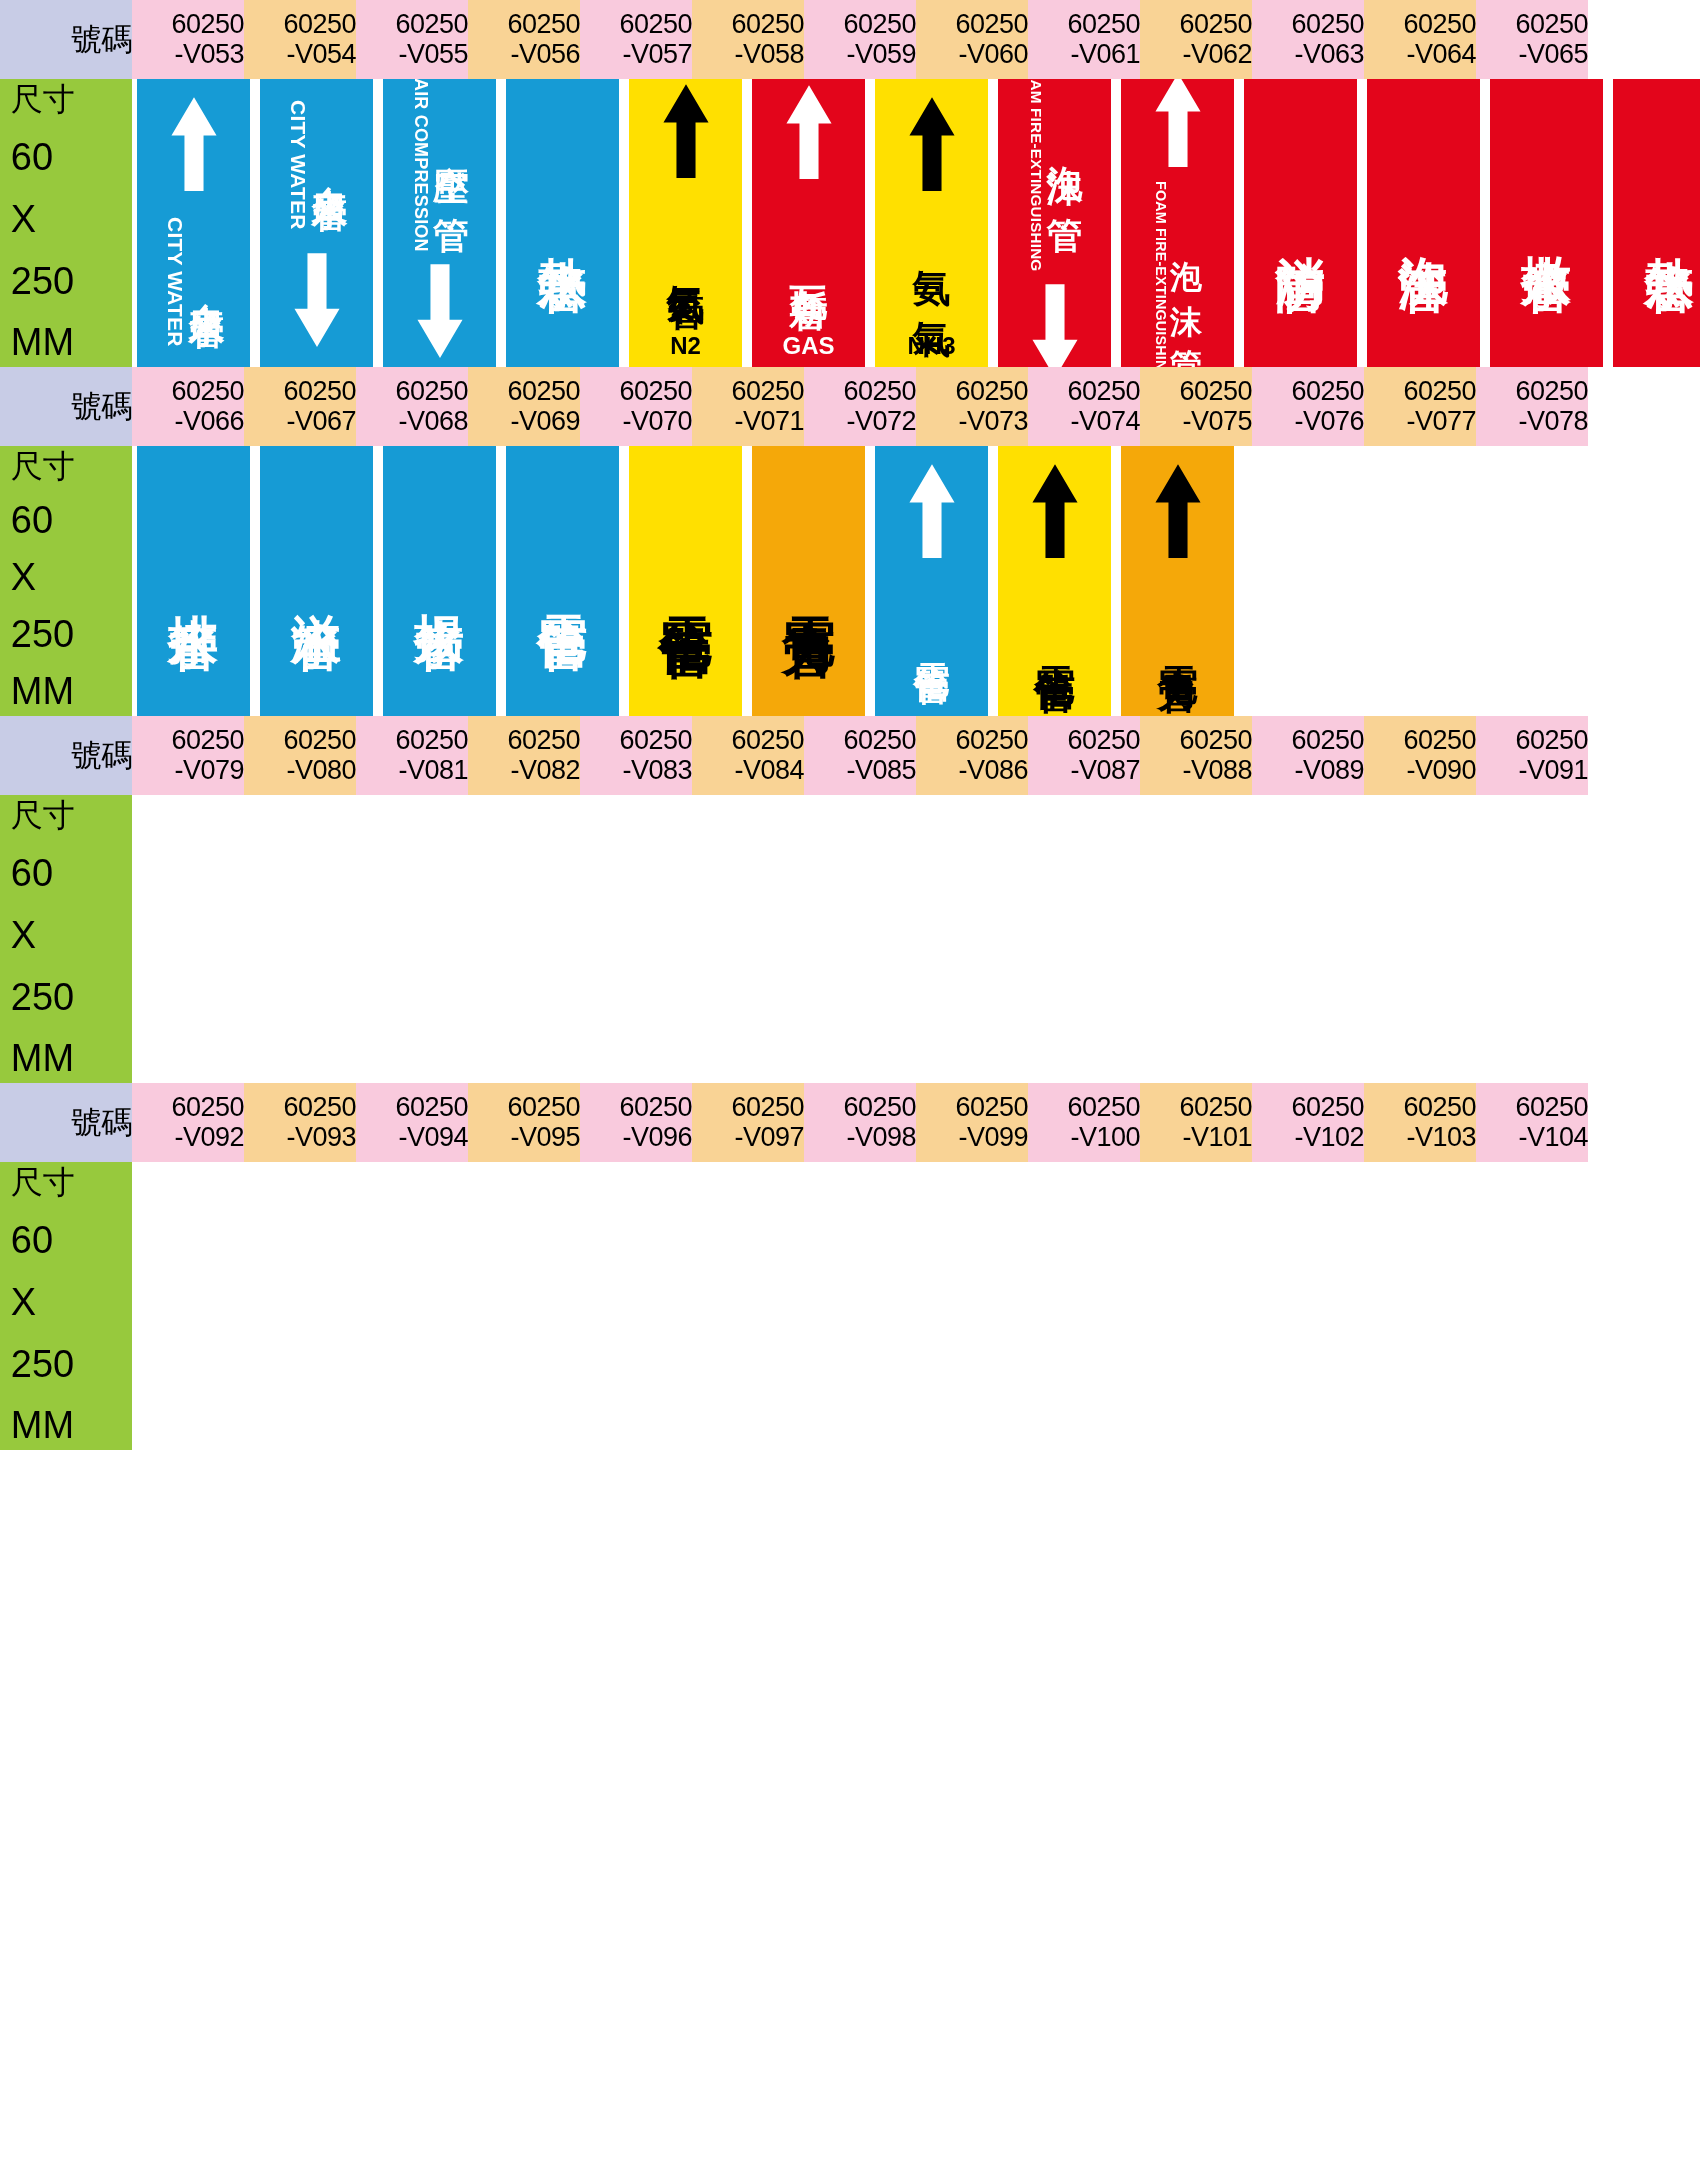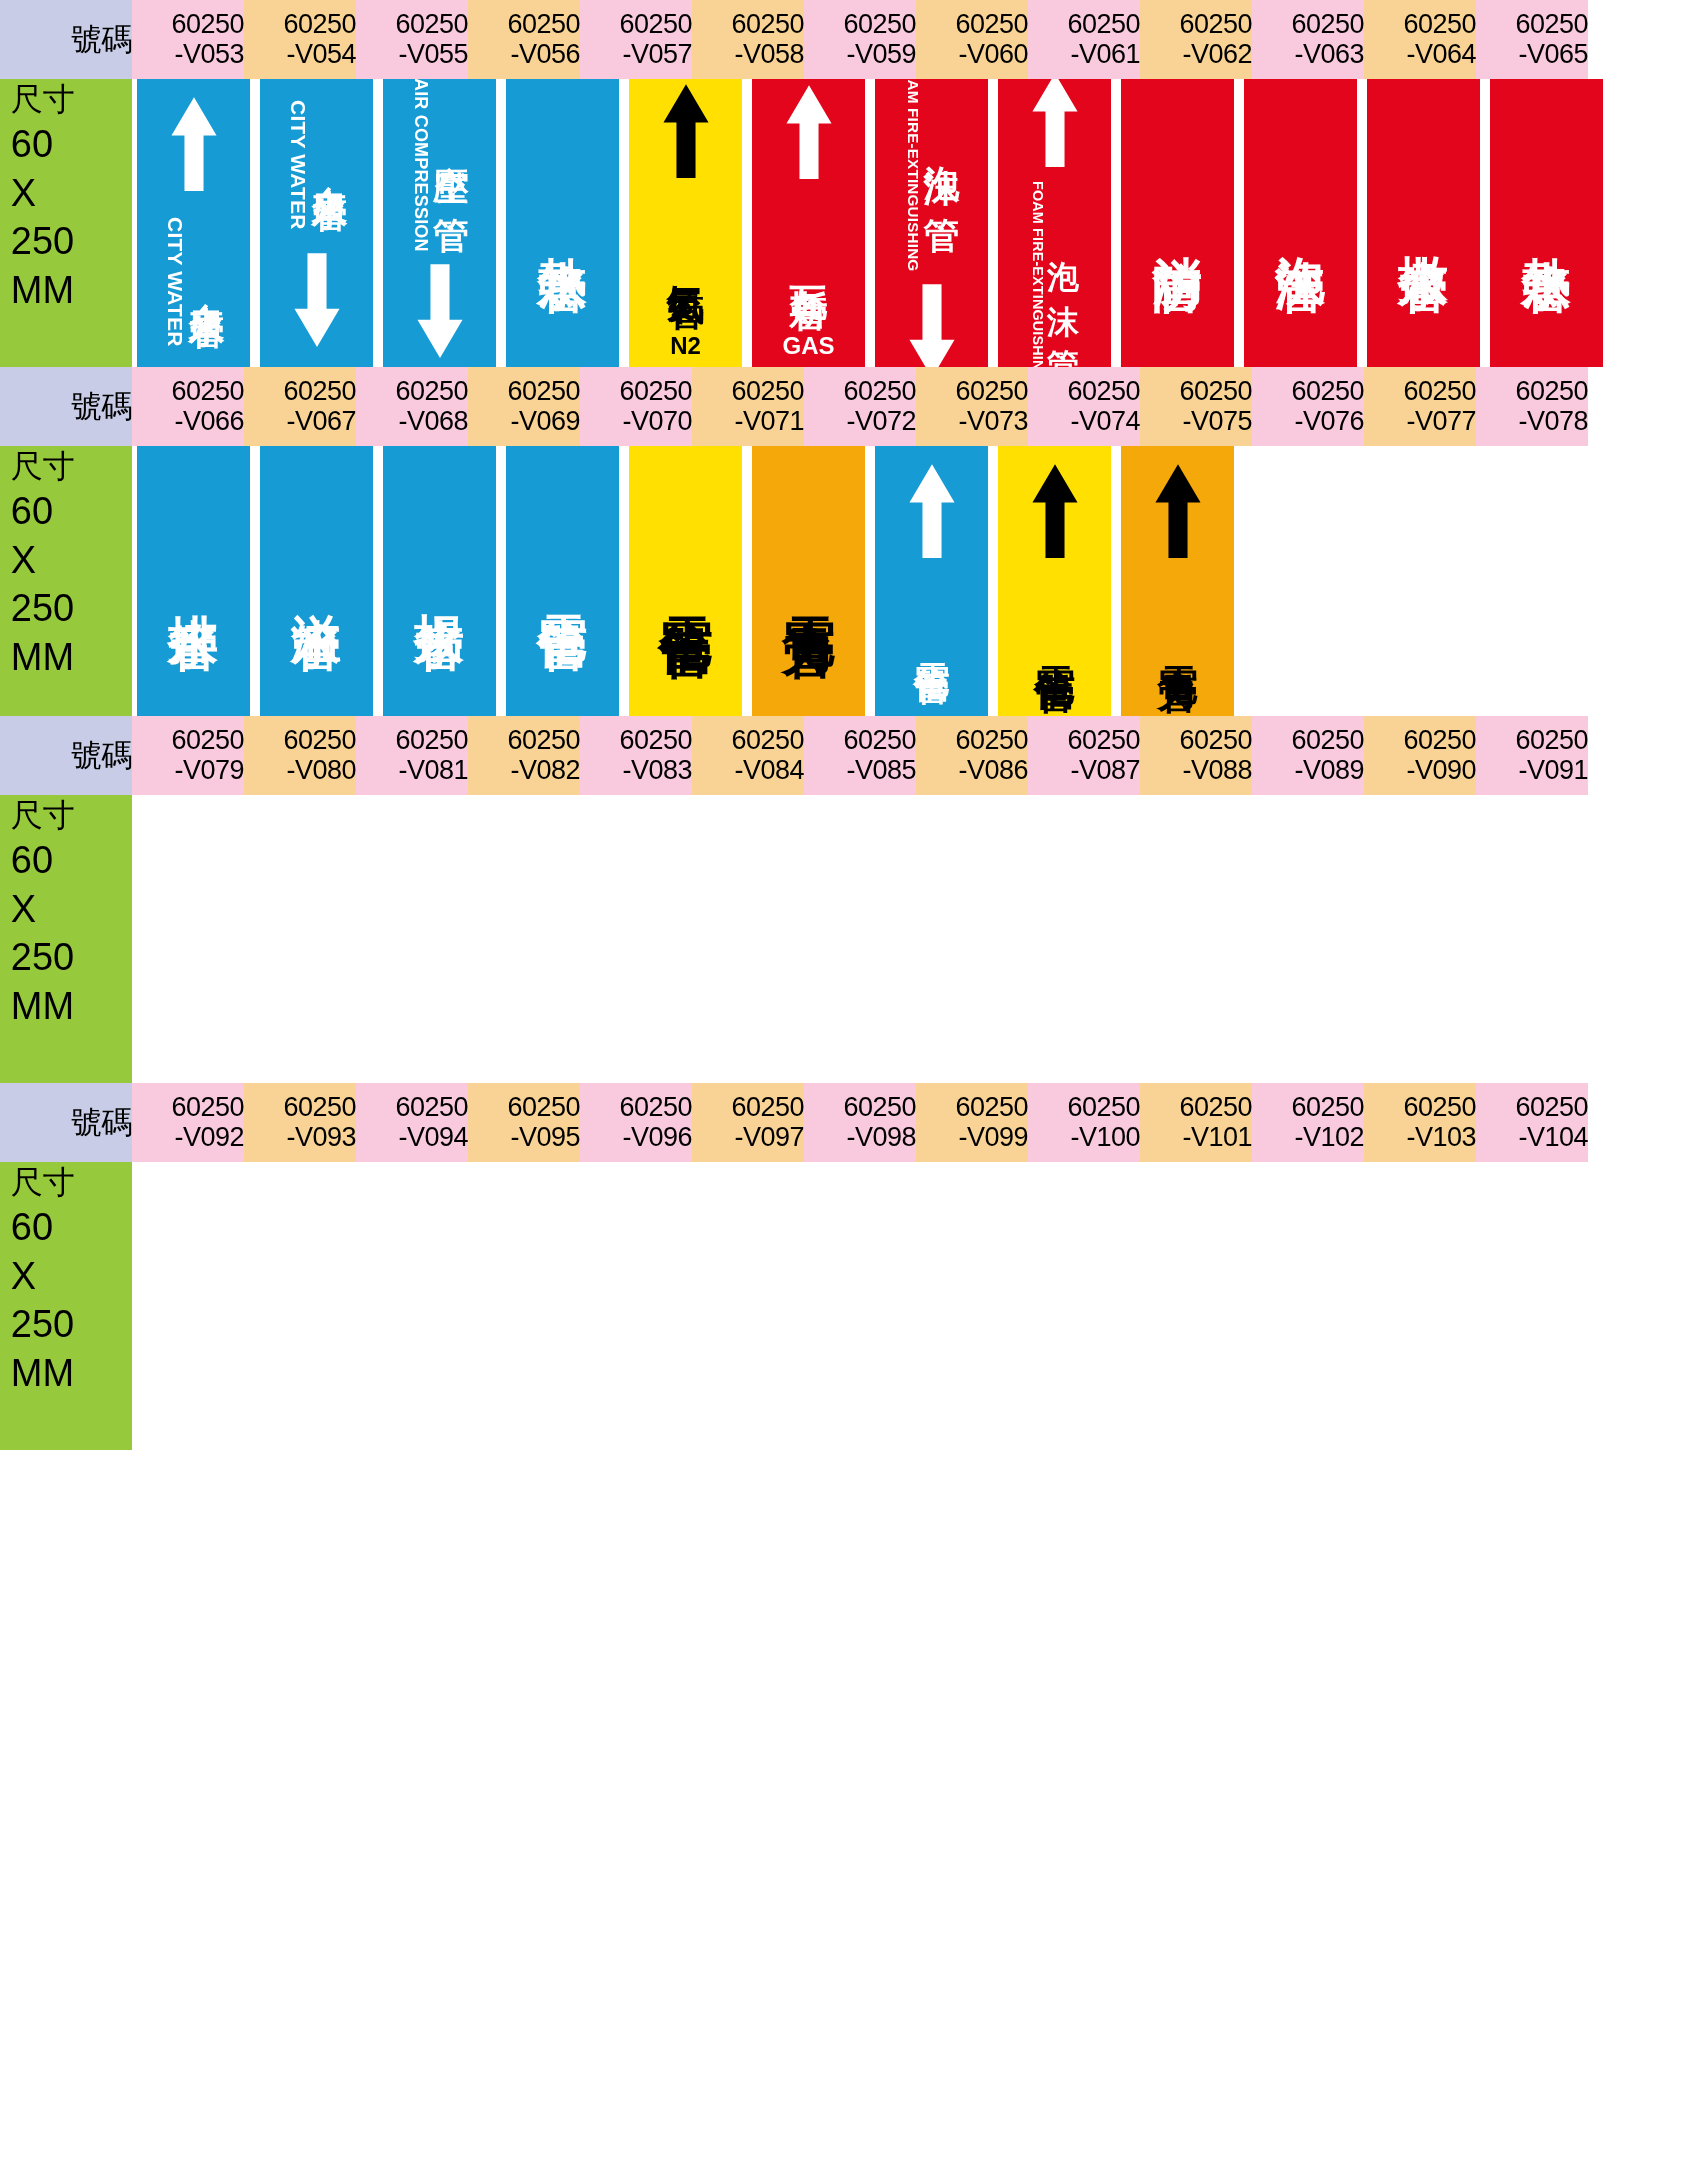--- a/index.html
+++ b/index.html
@@ -47,21 +47,21 @@
     align-items: stretch;
     gap: 0;
   }
   .size-cell {
     flex: 0 0 132px;
     width: 132px;
     background: #97c93d;
     display: flex;
     flex-direction: column;
     align-items: flex-start;
-    justify-content: flex-start;
+    justify-content: space-between;
     padding-left: 10.8px;
     font-size: 36px;
     line-height: 1.28;
     color: #000;
   }
   .size-cell .sz-lines { display: block; }
 
   .slot {
     flex: 0 0 123px;
     width: 123px;
@@ -293,20 +293,35 @@
               </svg>
             </span>
             <div class="tag-inner" style="height:auto;flex:1 1 auto;padding-top:5.4px">
               <span class="vtext w" style="font-size:38px">瓦斯管</span>
             </div>
             <span class="hcap w">GAS</span>
           </div>
         </div>
       </div>
       <div class="slot">
+        <div class="tag yellow">
+          <div class="stack" style="padding-top:12.6px;padding-bottom:7.2px">
+            <span class="arrow">
+              <svg width="52" height="106" viewBox="0 0 60 118" xmlns="http://www.w3.org/2000/svg">
+                <path d="M30,4 L56,48 L41,48 L41,112 L19,112 L19,48 L4,48 Z" fill="#000000"></path>
+              </svg>
+            </span>
+            <div class="tag-inner" style="height:auto;flex:1 1 auto;padding-top:5.4px">
+              <span class="vtext k" style="font-size:38px">氨 氣</span>
+            </div>
+            <span class="hcap k">NH3</span>
+          </div>
+        </div>
+      </div>
+      <div class="slot">
         <div class="tag red">
           <div class="stack" style="padding-bottom:12.6px">
             <div class="tag-inner" style="height:auto;flex:1 1 auto;padding-bottom:7.2px">
               <span class="vlatin w" style="font-size:15.3px">FOAM FIRE-EXTINGUISHING</span>
               <span class="vtext w" style="font-size:36px">泡沫 管</span>
             </div>
             <span class="arrow">
               <svg width="52" height="106" viewBox="0 0 60 118" xmlns="http://www.w3.org/2000/svg">
                 <path d="M30,112 L4,68 L19,68 L19,4 L41,4 L41,68 L56,68 Z" fill="#ffffff"></path>
               </svg>

